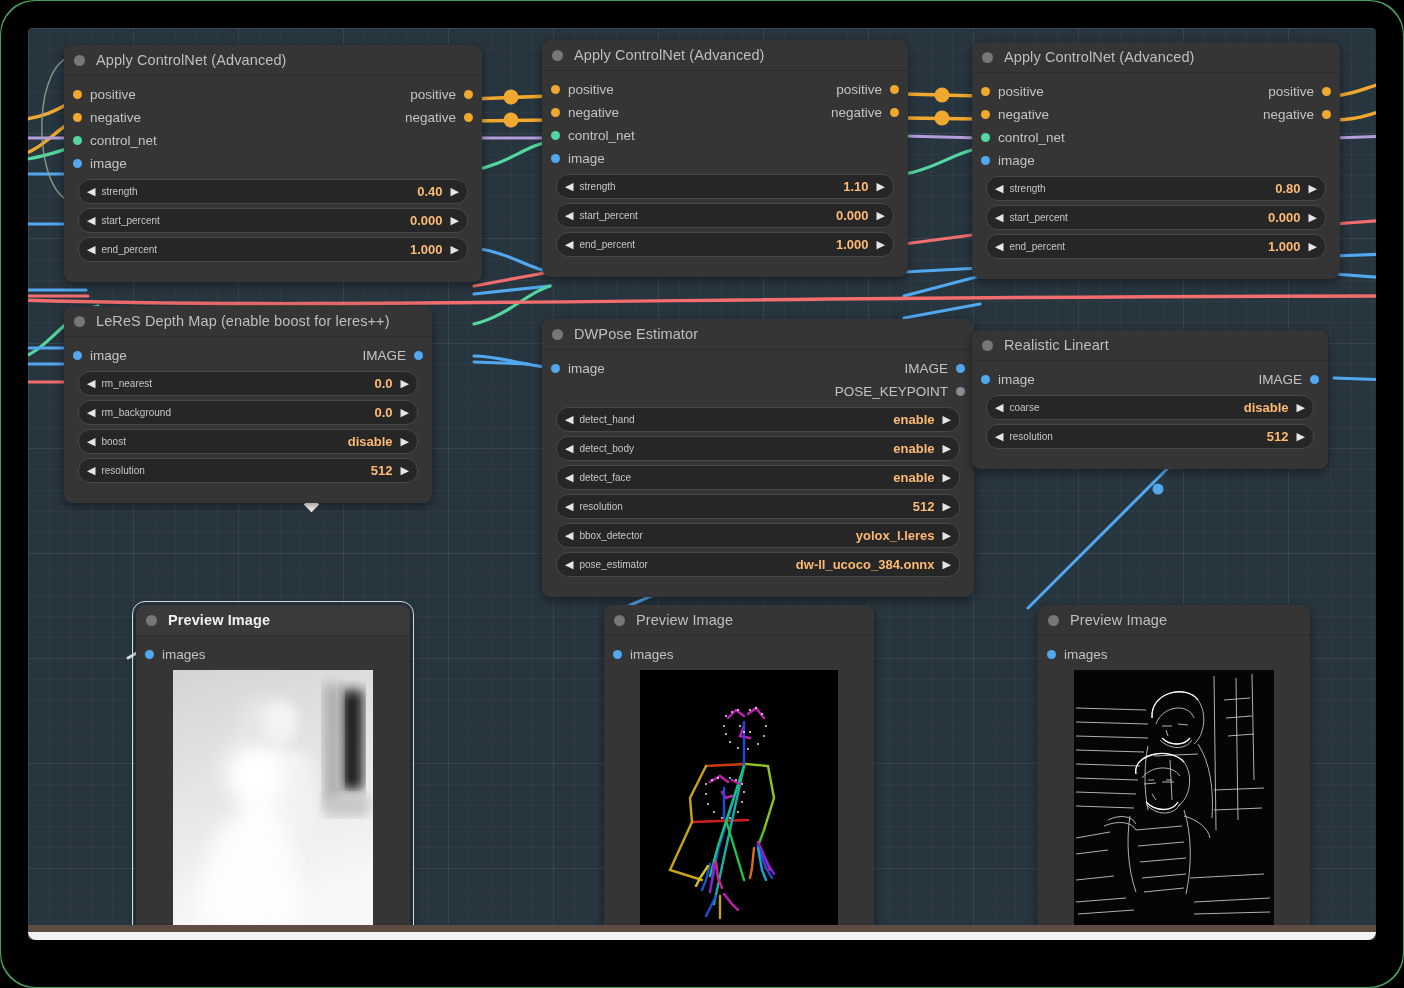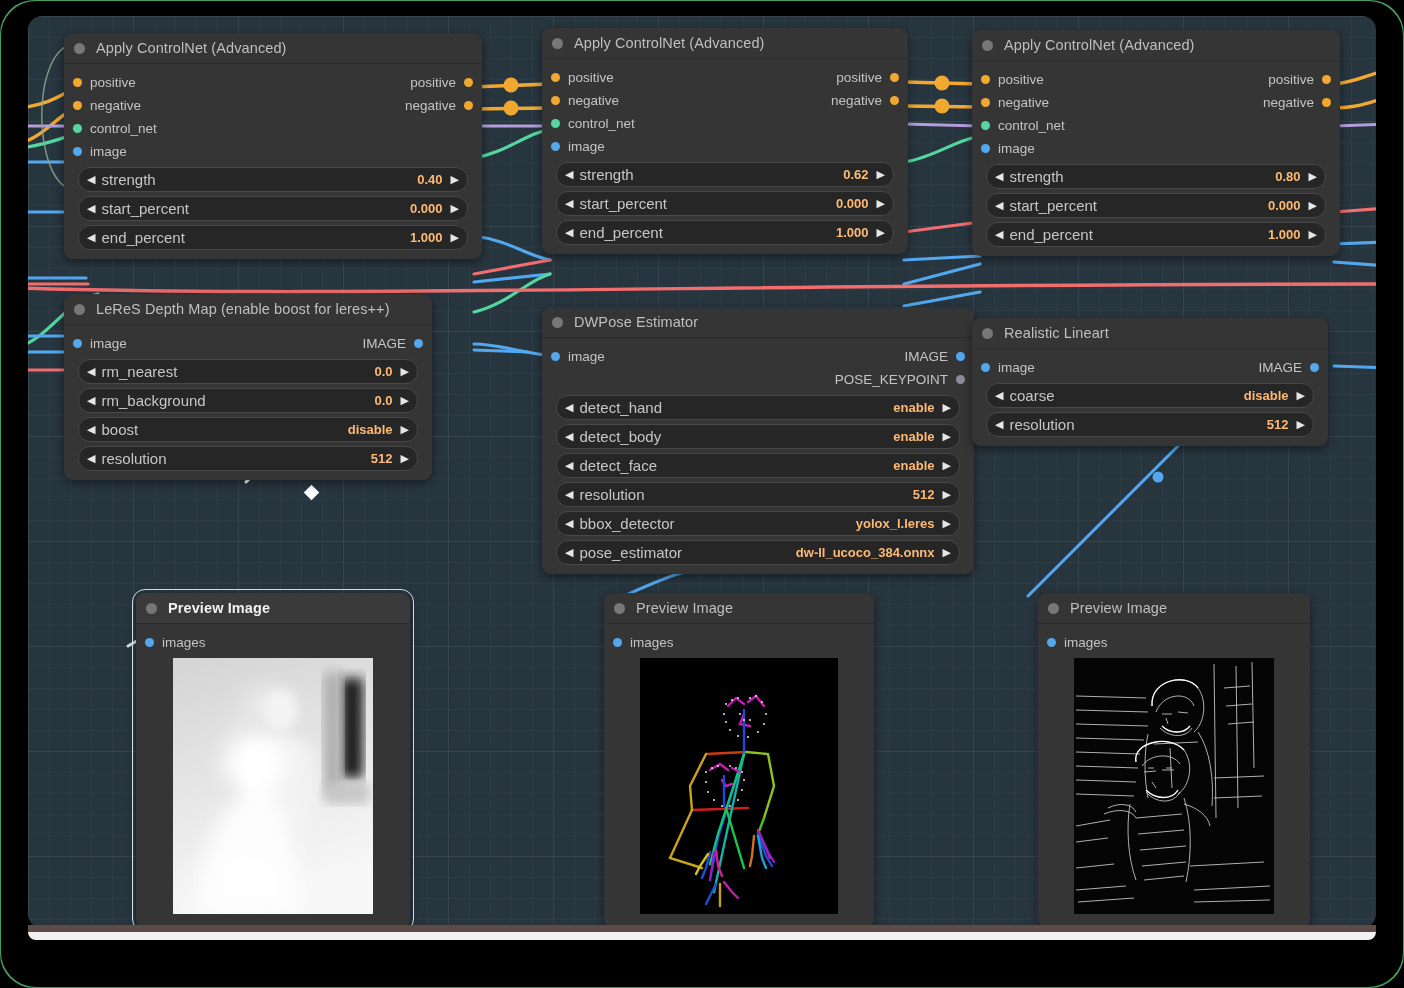--- a/index.html
+++ b/index.html
@@ -15,23 +15,23 @@
   }
   #frame-ring{
     position:absolute;left:-8px;top:-8px;width:1420px;height:1004px;
     border-radius:44px;
     border:9px solid #4a9c5d;
     box-sizing:border-box;
     pointer-events:none;
   }
   
   #canvas{
-    position:absolute;left:28px;top:16px;width:1348px;height:912px;
+    position:absolute;left:28px;top:28px;width:1348px;height:912px;
     background:#27353f;
-    border-radius:14px;
+    border-radius:4px;
     overflow:hidden;
   }
   #grid-small,#grid-big{position:absolute;inset:0;}
   #grid-small{
     background-image:
       linear-gradient(to right, rgba(255,255,255,.030) 1px, transparent 1px),
       linear-gradient(to bottom, rgba(255,255,255,.030) 1px, transparent 1px);
     background-size:21px 21px;
   }
   #grid-big{
@@ -74,21 +74,21 @@
     display:flex;align-items:center;gap:11px;
     border-radius:9px 9px 0 0;
     background:#353535;
   }
   .node.selected .title{background:#3a3a3a;}
   .title .dot{
     width:11px;height:11px;border-radius:50%;background:#777;flex:0 0 auto;
   }
   .title .tlabel{color:#bfbfbf;font-size:14.5px;letter-spacing:.1px;}
   .node.selected .title .tlabel{color:#f0f0f0;font-weight:bold;}
-  .body{padding:7px 0 9px 0;}
+  .body{padding:7px 0 20px 0;}
 
   .port-row{position:relative;height:23px;line-height:23px;}
   .port{
     position:absolute;width:9px;height:9px;border-radius:50%;top:7px;
   }
   .port.in{left:9px;}
   .port.out{right:9px;}
   .pname{position:absolute;left:26px;color:#c3c3c3;font-size:13.5px;}
   .pname.right{left:auto;right:26px;color:#c3c3c3;}
 
@@ -101,21 +101,21 @@
     margin:4px 14px 0 14px;
     height:23px;
     background:#262626;
     border:1px solid #484848;
     border-radius:12px;
     display:flex;align-items:center;
     padding:0 8px;
     position:relative;
   }
   .widget .arrow{color:#e6e6e6;font-size:11px;line-height:1;flex:0 0 auto;}
-  .widget .wname{margin-left:6px;color:#c6c6c6;font-size:15px;flex:1 1 auto;white-space:nowrap;overflow:hidden;}
+  .widget .wname{margin-left:6px;color:#c6c6c6;font-size:10px;flex:1 1 auto;white-space:nowrap;overflow:hidden;}
   .widget .wval{color:#fdba74;font-weight:bold;font-size:13px;margin-right:8px;white-space:nowrap;}
 
   .preview-img{
     margin:4px auto 0 auto;
     display:block;
     background:#000;
   }
   .pv-wrap{padding:0 12px;}
 
   
@@ -280,21 +280,21 @@
           <span class="port in c-ctrl"></span>
           <span class="pname">control_net</span>
         </div>
         <div class="port-row">
           <span class="port in c-img"></span>
           <span class="pname">image</span>
         </div>
         <div class="widget">
           <span class="arrow">◀</span>
           <span class="wname">strength</span>
-          <span class="wval">0.62</span>
+          <span class="wval">1.10</span>
           <span class="arrow">▶</span>
         </div>
         <div class="widget">
           <span class="arrow">◀</span>
           <span class="wname">start_percent</span>
           <span class="wval">0.000</span>
           <span class="arrow">▶</span>
         </div>
         <div class="widget">
           <span class="arrow">◀</span>

